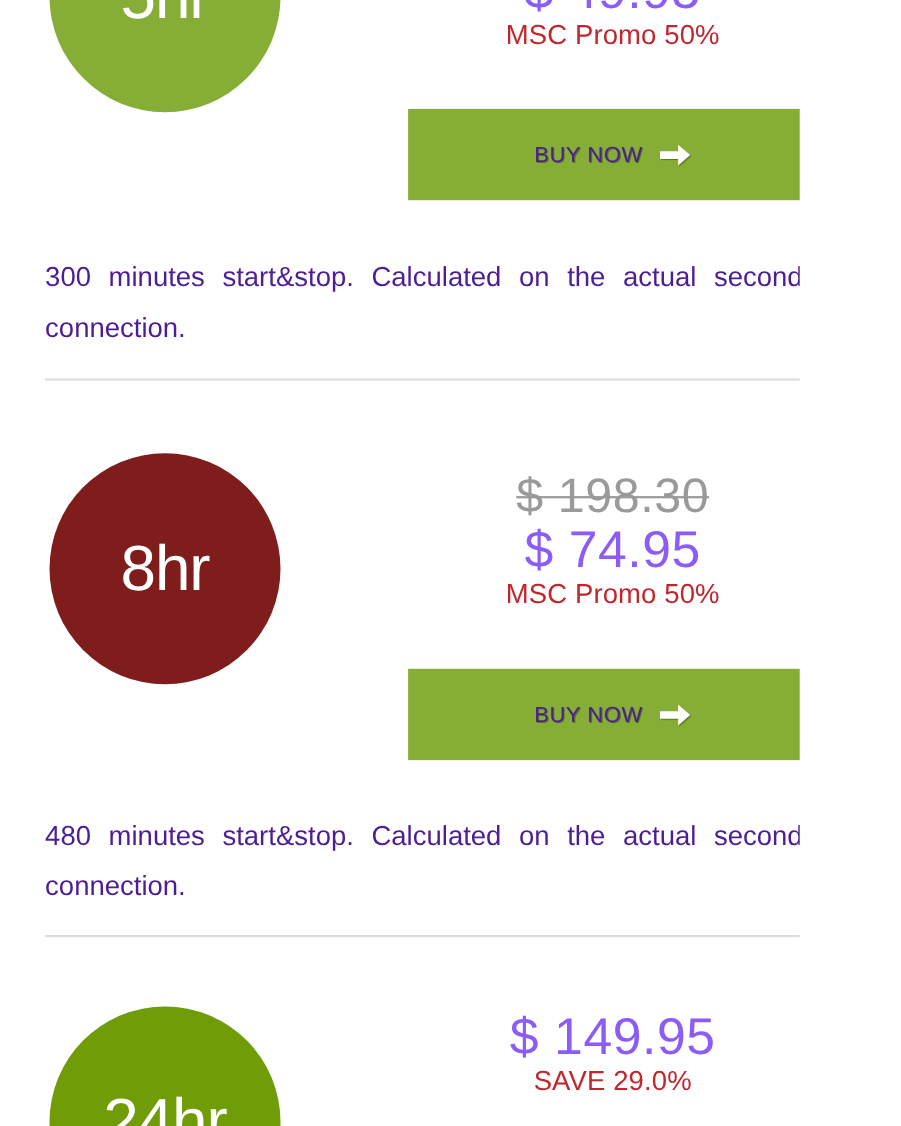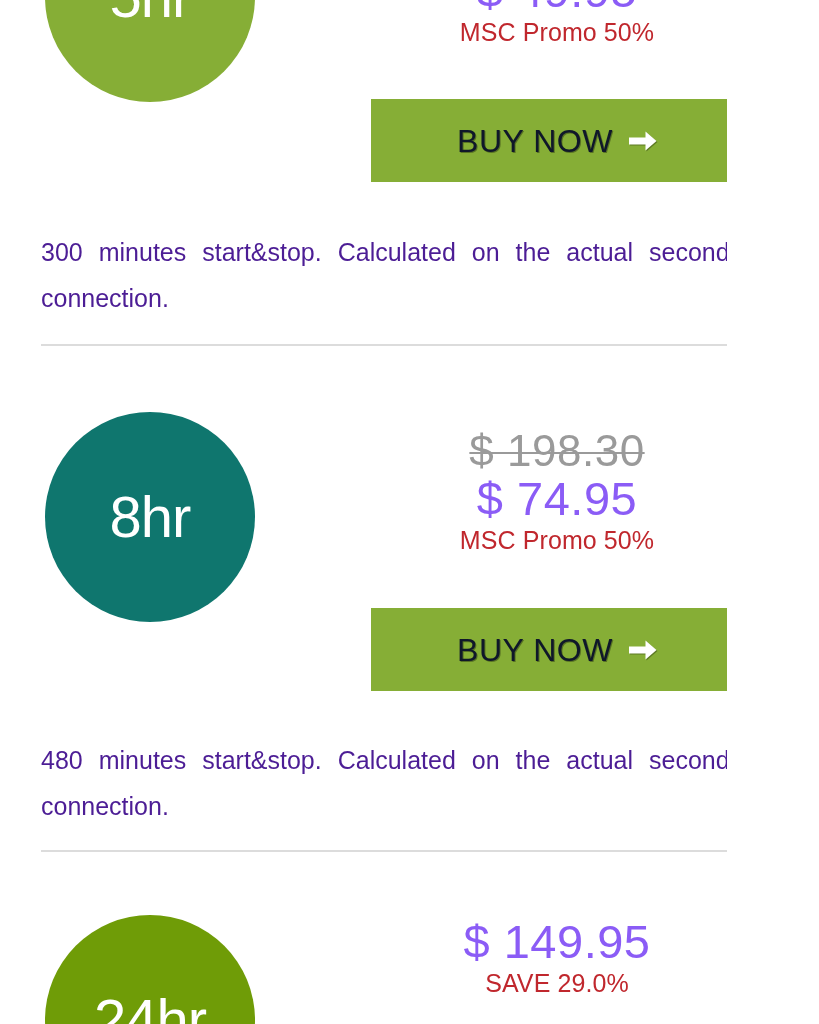--- a/index.html
+++ b/index.html
@@ -95,23 +95,23 @@
     background: #86ae36;
     border: none;
     display: flex;
     align-items: center;
     justify-content: center;
     gap: 16px;
     cursor: pointer;
     padding: 0;
   }
   .buy-btn-label {
-    font-size: 32px;
-    font-weight: 400;
-    color: #0f172a;
+    font-size: 20px;
+    font-weight: 400;
+    color: #4c1d95;
     letter-spacing: 0.5px;
     text-shadow: 1px 1px 0 rgba(0,0,0,0.35);
     line-height: 1;
     text-align: right;
   }
   .buy-btn-arrow {
     display: inline-block;
     width: 28px;
     height: 22px;
     position: relative;
@@ -142,21 +142,21 @@
   }
 
   
   #card-5hr .badge     { left: 45px;  top: -108px; width: 210px; height: 210px; background: #86ae36; }
   #card-5hr .price-col { top: -34px; }
   #card-5hr .buy-btn   { top: 99px; }
   #card-5hr .plan-desc { top: 204px; }
   #card-5hr .divider   { top: 344px; }
 
   
-  #card-8hr .badge     { left: 45px;  top: 412px; width: 210px; height: 210px; background: #0f766e; }
+  #card-8hr .badge     { left: 45px;  top: 412px; width: 210px; height: 210px; background: #7f1d1d; }
   #card-8hr .price-col { top: 428px; }
   #card-8hr .buy-btn   { top: 608px; }
   #card-8hr .plan-desc { top: 712px; }
   #card-8hr .divider   { top: 850px; }
 
   
   #card-24hr .badge     { left: 45px;  top: 915px; width: 210px; height: 210px; background: #6f9c07; }
   #card-24hr .price-col { top: 917px; }
 </style>
 </head>

